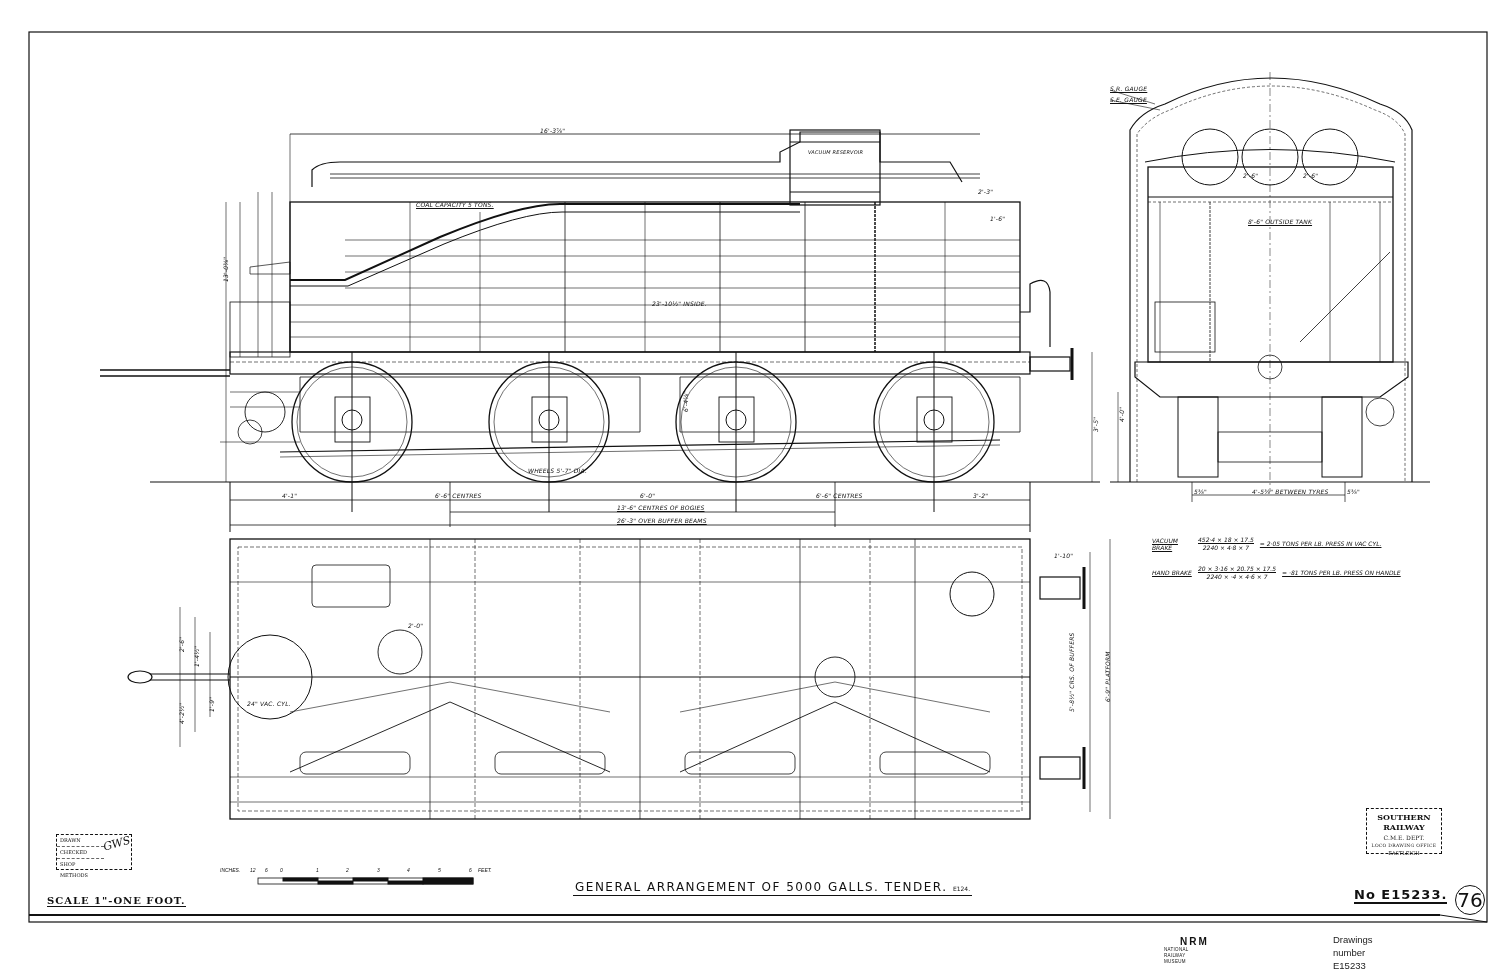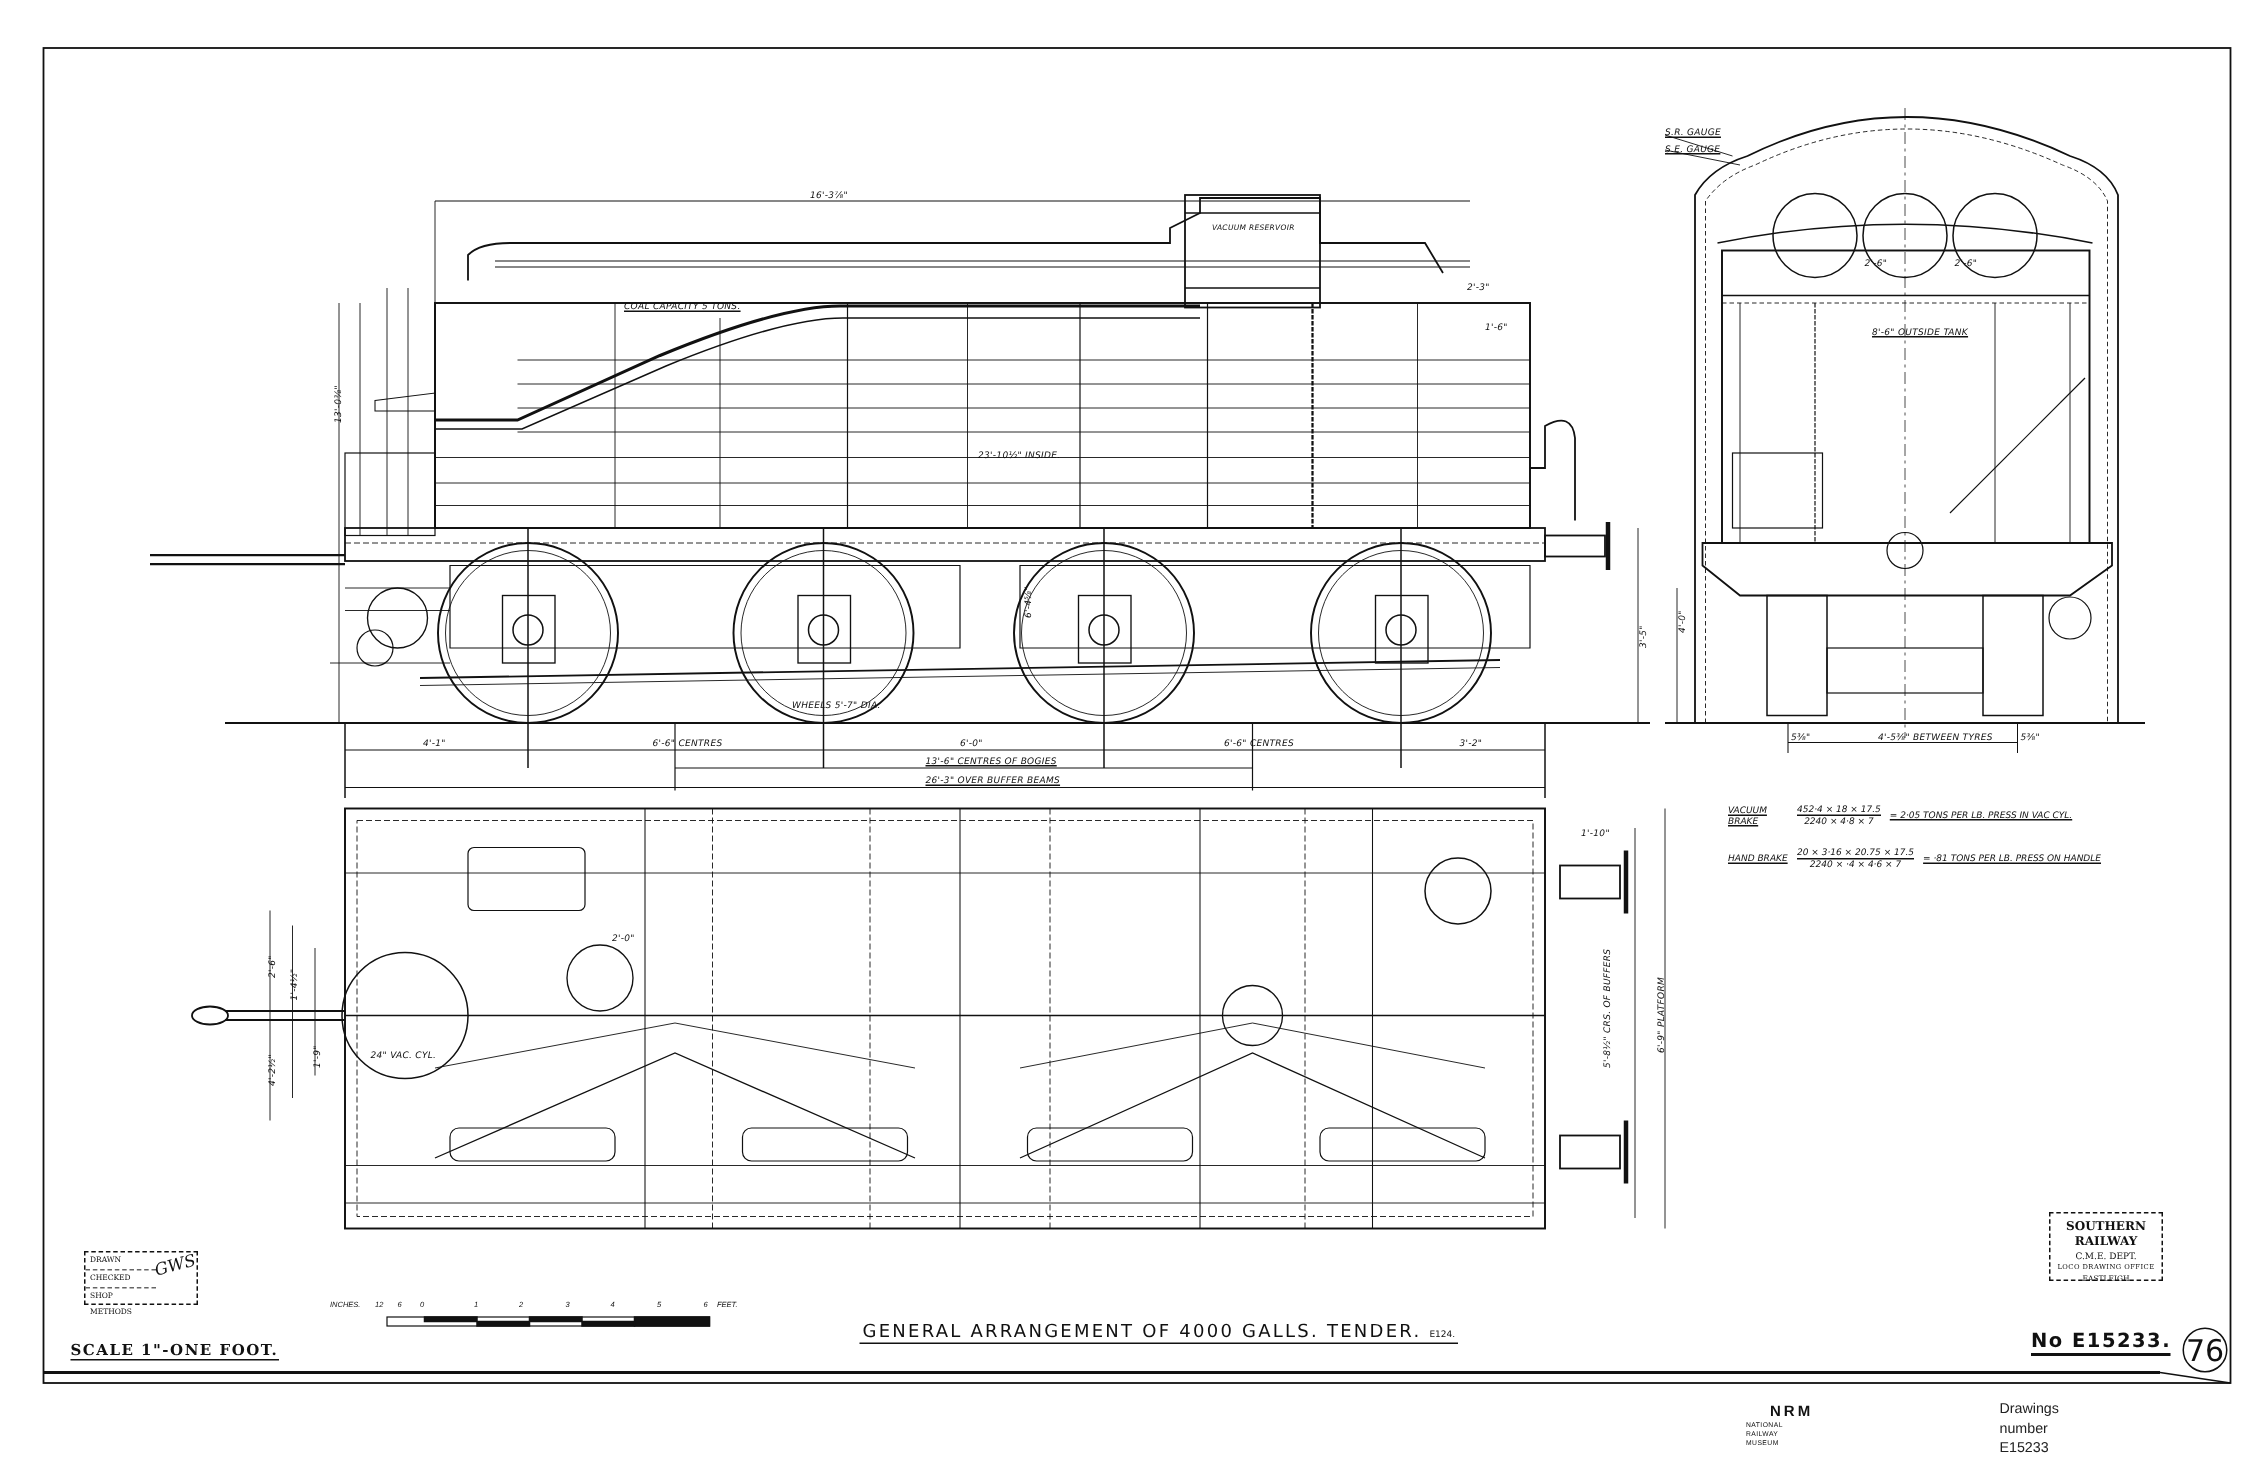--- a/index.html
+++ b/index.html
@@ -328,21 +328,21 @@
   <span class="cap" style="left:96px">1</span>
   <span class="cap" style="left:126px">2</span>
   <span class="cap" style="left:157px">3</span>
   <span class="cap" style="left:187px">4</span>
   <span class="cap" style="left:218px">5</span>
   <span class="cap" style="left:249px">6</span>
   <span class="cap" style="left:258px">FEET.</span>
 </div>
 
 <div class="title">
-  <span>GENERAL ARRANGEMENT OF 4000 GALLS. TENDER.</span>
+  <span>GENERAL ARRANGEMENT OF 5000 GALLS. TENDER.</span>
   <span style="font-size:6px;letter-spacing:0;">E124.</span>
 </div>
 <div class="scale">SCALE 1"-ONE FOOT.</div>
 <div class="drawno">No E15233.</div>
 <div class="sheetno">76</div>
 
 <div class="nrm">
   <div class="logo">NRM</div>
   <div class="sub">NATIONAL</div>
   <div class="sub">RAILWAY</div>

